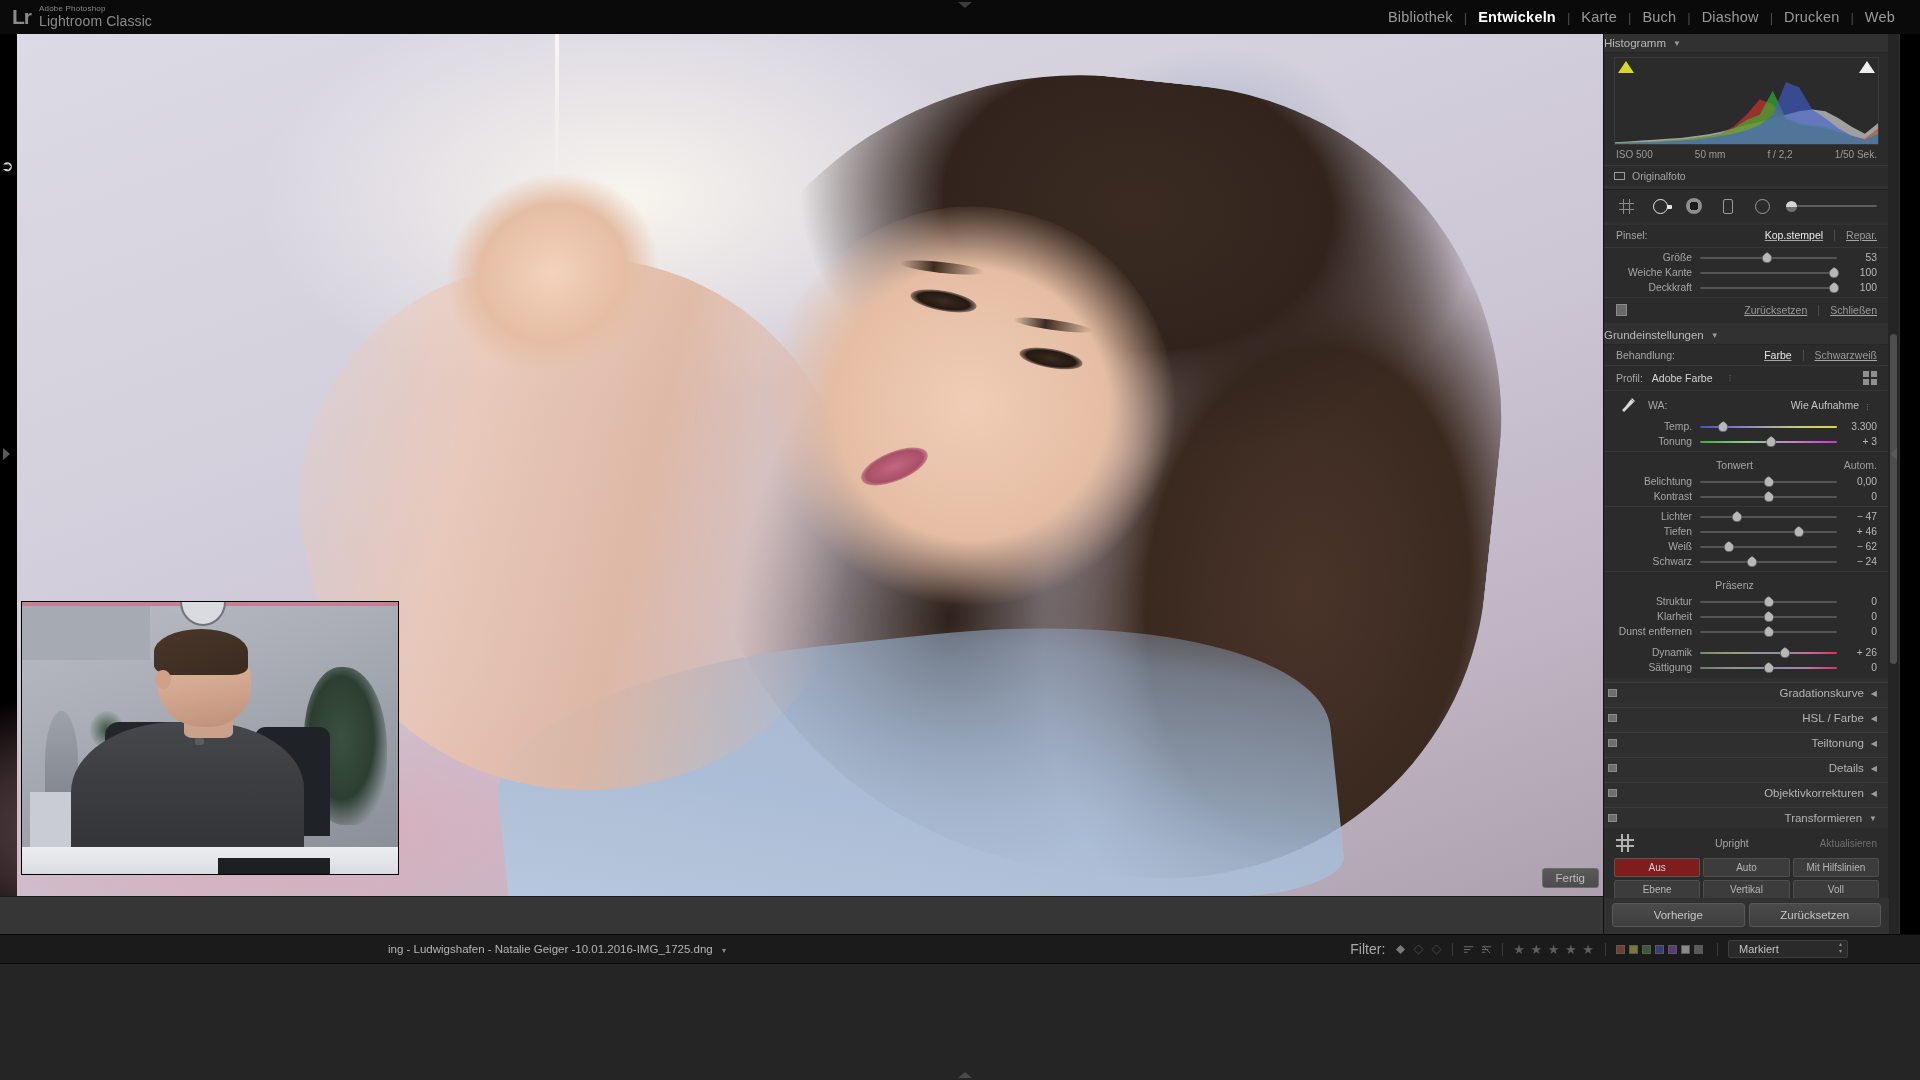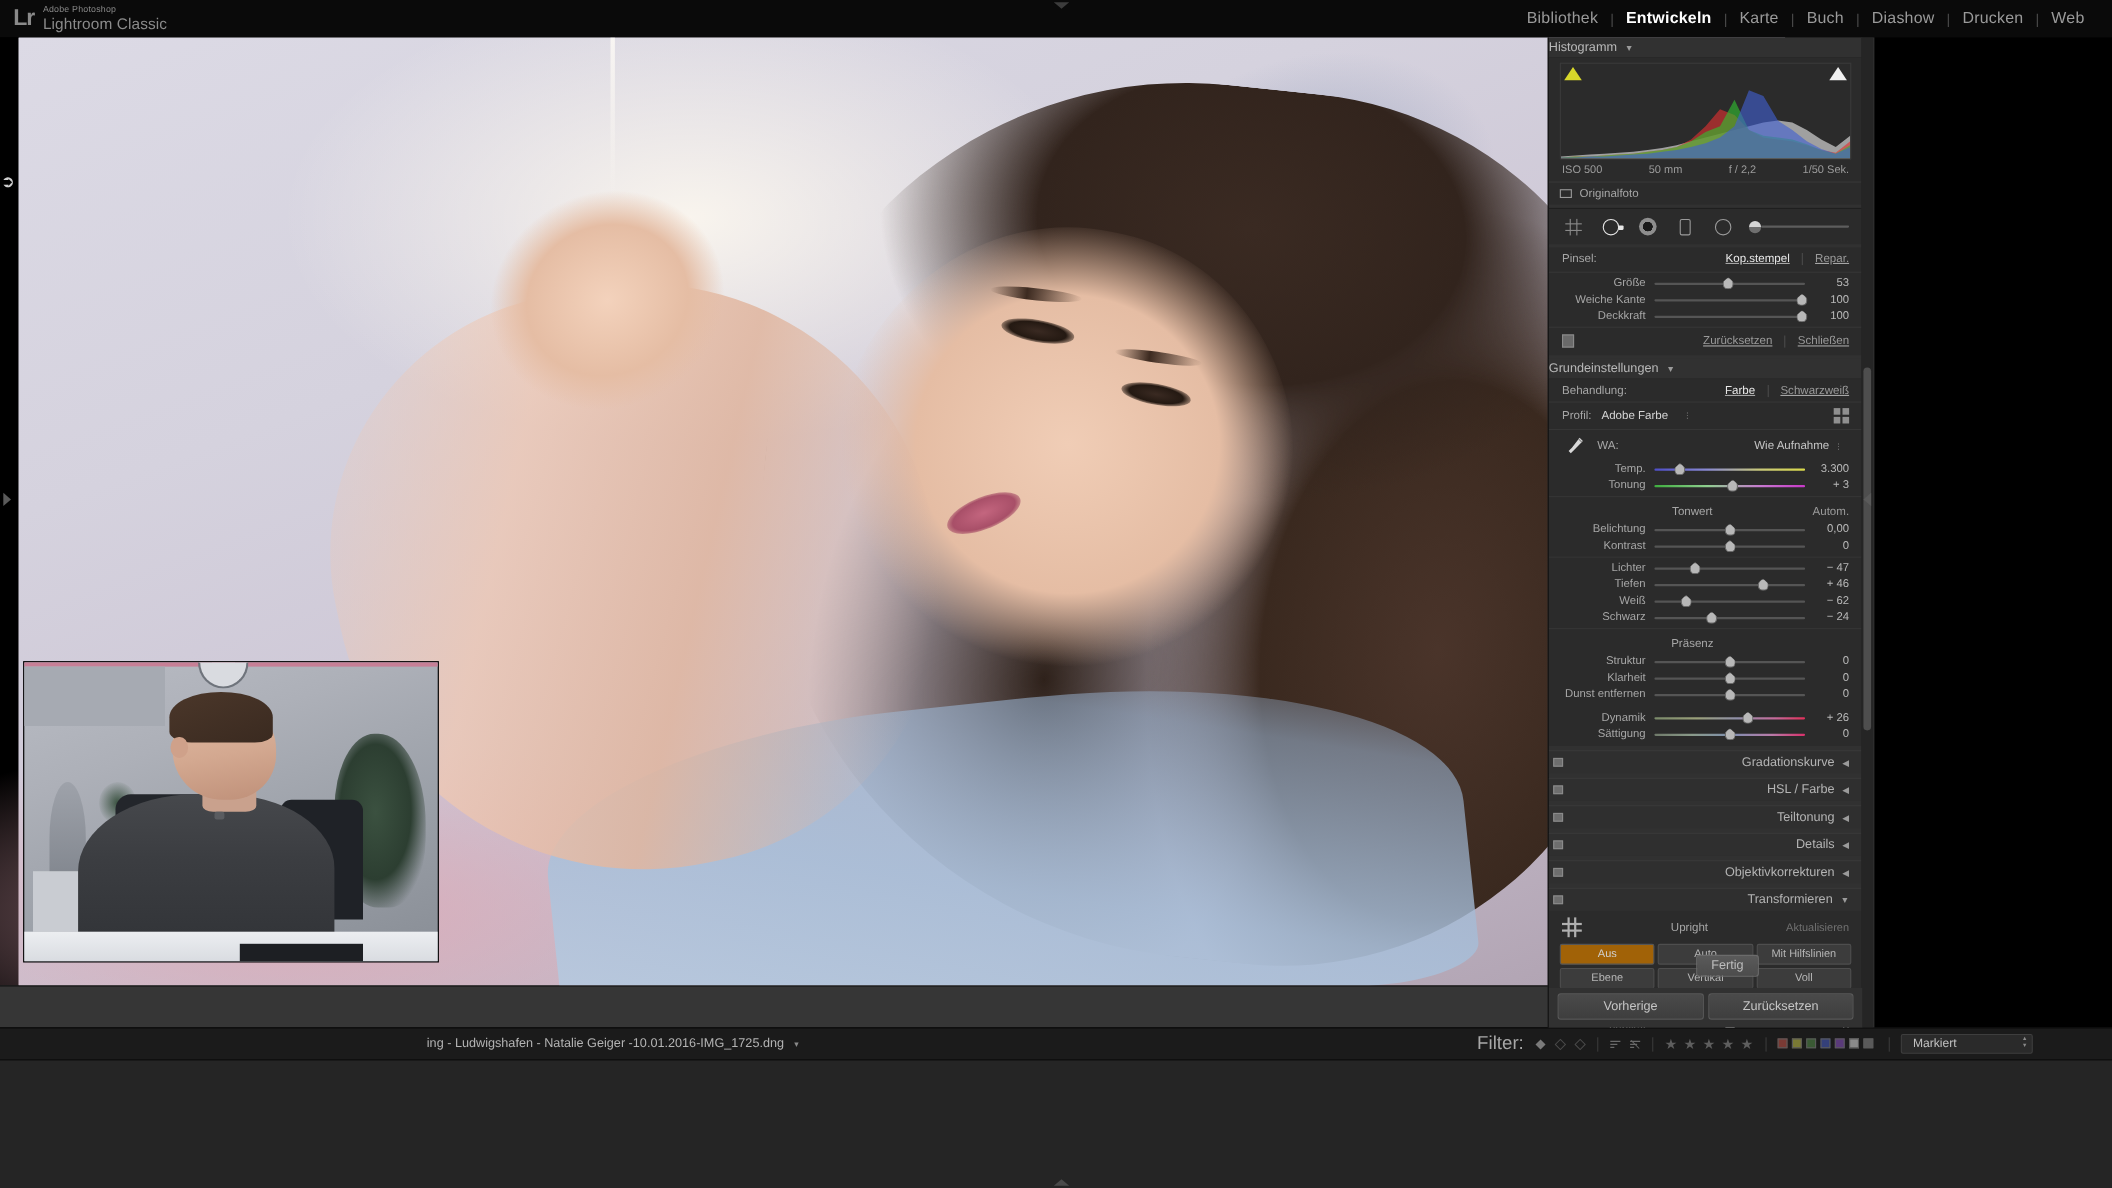--- a/index.html
+++ b/index.html
@@ -3,21 +3,21 @@
 <meta charset="utf-8">
 <style>
   * { margin:0; padding:0; box-sizing:border-box; }
   html,body {
     width:1920px; height:1080px;
     background:#000;
     font-family:"Liberation Sans", sans-serif;
     overflow:hidden;
     -webkit-font-smoothing:antialiased;
   }
-  #app { position:relative; width:1704px; height:1080px; background:#000; }
+  #app { position:relative; width:1900px; height:1080px; background:#000; }
 
   
   .topbar {
     position:absolute; left:0; top:0; width:1920px; height:34px;
     background:#0a0a0a; display:flex; align-items:center;
   }
   .lr-logo { display:flex; align-items:center; padding-left:12px; gap:8px; }
   .lr-mark {
     font-size:21px; font-weight:bold; color:#8a8a8a; letter-spacing:-1px;
     line-height:1;
@@ -209,21 +209,21 @@
     background:#1b1b1b; border-top:1px solid #0a0a0a; border-bottom:1px solid #0a0a0a;
     display:flex; align-items:center;
   }
   .film-filename {
     position:absolute; left:388px; font-size:11.5px; color:#b4b4b4; white-space:nowrap;
   }
   .film-caret { color:#8a8a8a; font-size:8px; margin-left:6px; }
   .filter-zone {
     position:absolute; right:72px; display:flex; align-items:center; gap:7px;
   }
-  .filter-label { font-size:17px; color:#a8a8a8; margin-right:3px;padding-left:12px; }
+  .filter-label { font-size:14px; color:#a8a8a8; margin-right:3px;padding-left:12px; }
   .flag { width:11px; height:11px; }
   .vsep { width:1px; height:13px; background:#3a3a3a; margin:0 3px; }
   .star { color:#5e5e5e; font-size:13px; letter-spacing:1px; }
   .swatch { width:9px; height:9px; border:1px solid #5a5a5a; display:inline-block; }
   .markiert-box {
     background:#2a2a2a; border:1px solid #3e3e3e; border-radius:2px;
     padding:2px 28px 2px 10px; font-size:11px; color:#c2c2c2; position:relative;
     min-width:120px; text-align:left;
   }
   .markiert-box::after {
@@ -381,21 +381,21 @@
     box-shadow:6px 0 0 #b0b0b0; }
   .up-ic::after { left:0; top:5px; width:18px; height:1.5px;
     box-shadow:0 6px 0 #b0b0b0; }
   .up-title { flex:1; text-align:center; font-size:10.5px; color:#a6a6a6; padding-left:10px; }
   .up-refresh { font-size:10px; color:#707070; }
   .btngrid { display:grid; grid-template-columns:1fr 1fr 1fr; gap:3px; padding:0 10px 4px 10px; }
   .tbtn {
     background:#3c3c3c; border:1px solid #4e4e4e; border-radius:2px;
     font-size:10px; color:#b6b6b6; text-align:center; padding:3px 0;
   }
-  .tbtn.sel { background:#a16207; border-color:#565656; color:#d0d0d0; }
+  .tbtn.sel { background:#7f1d1d; border-color:#565656; color:#d0d0d0; }
 
   
   .bottombtns {
     position:absolute; left:0; bottom:0; width:285px;
     display:flex; gap:4px; padding:5px 8px 7px 8px; background:#313131;
   }
   .bbtn {
     flex:1; background:linear-gradient(180deg,#4a4a4a,#3e3e3e);
     border:1px solid #585858; border-radius:3px;
     color:#c6c6c6; font-size:11.5px; text-align:center; padding:5px 0;

